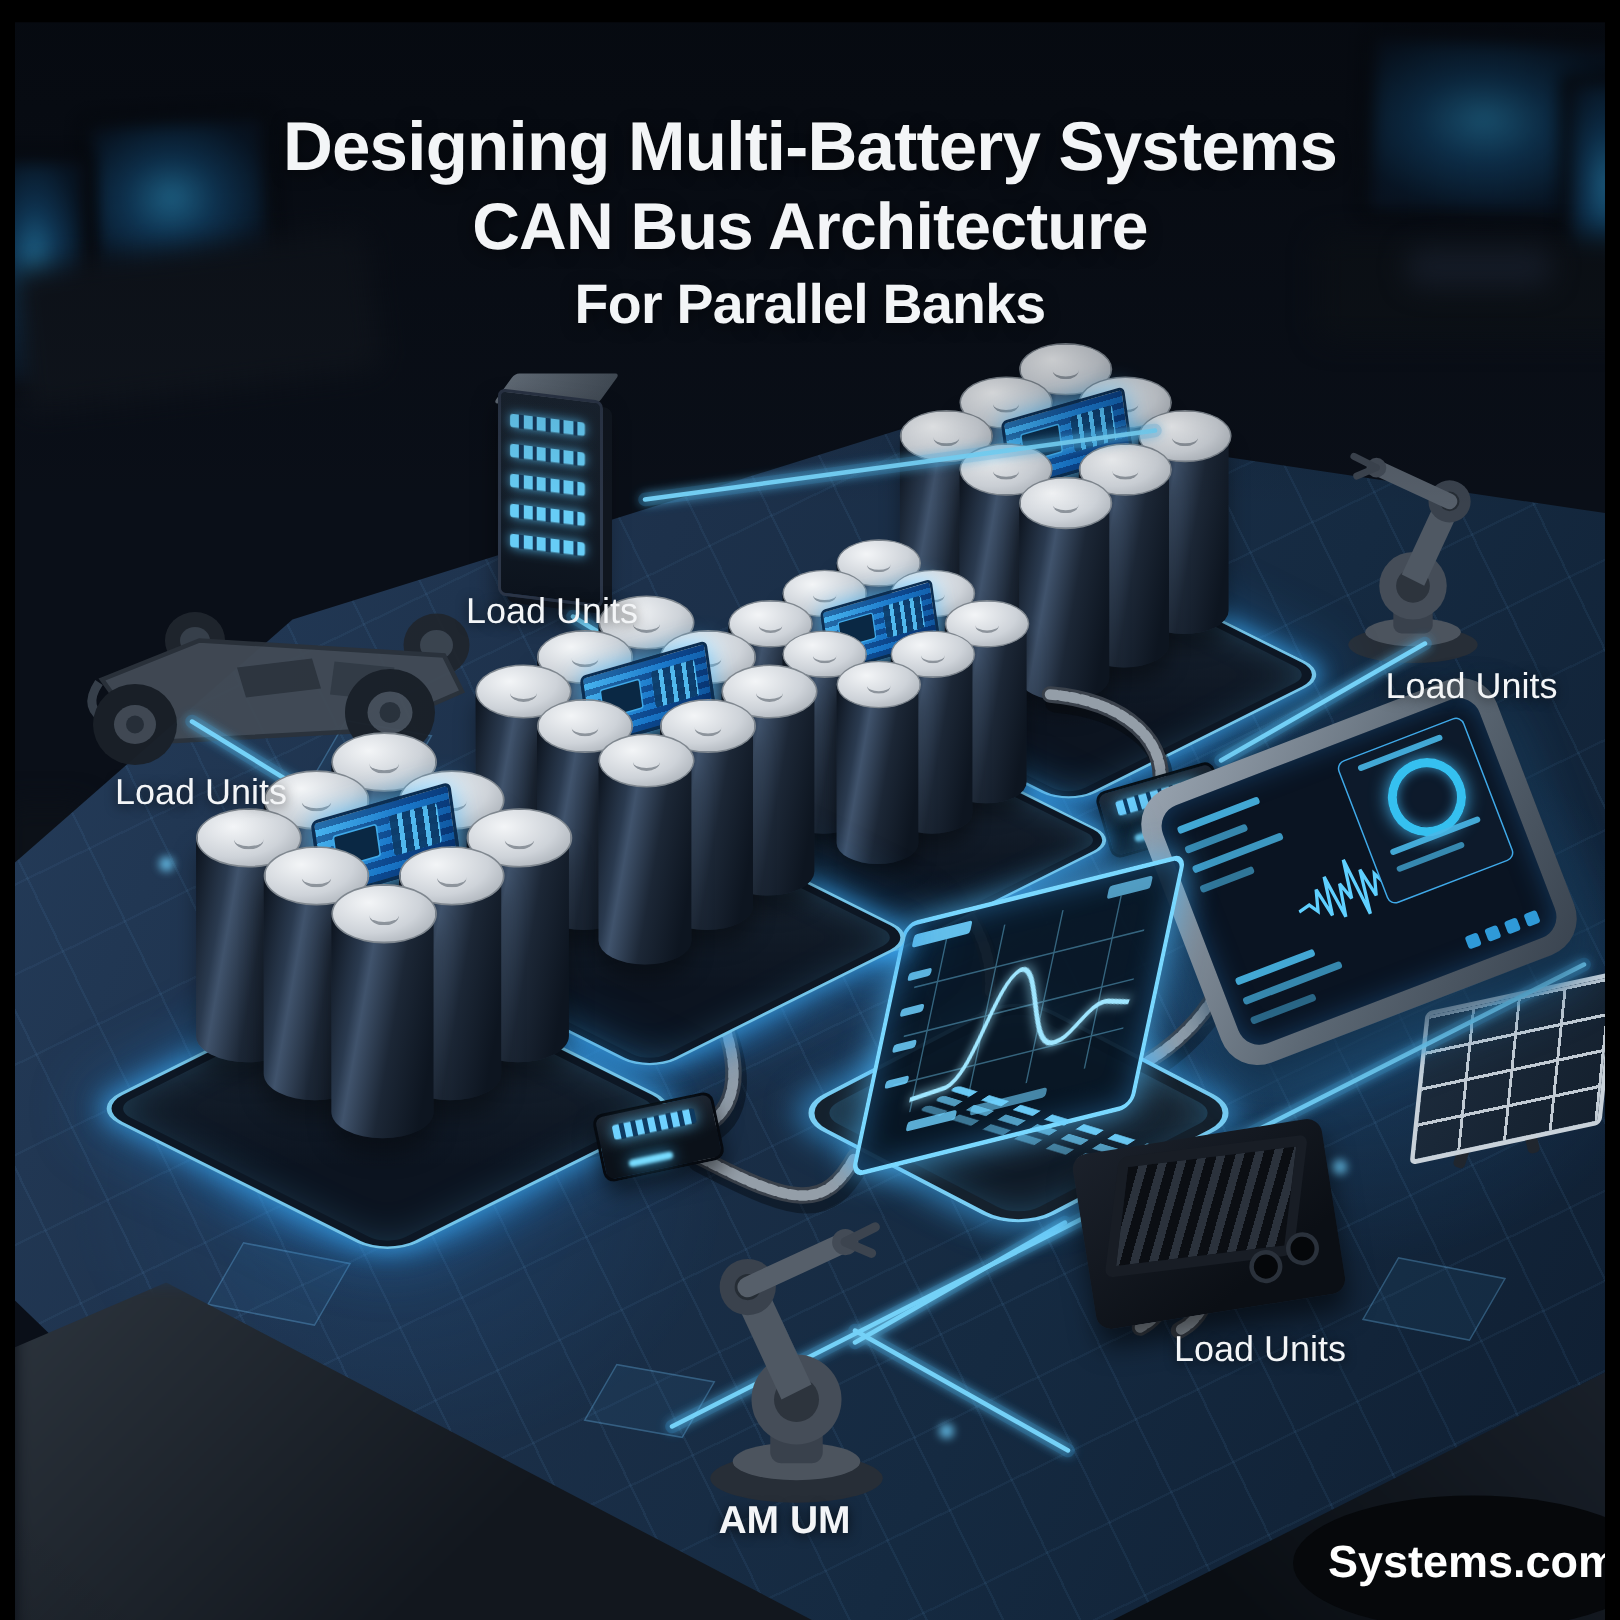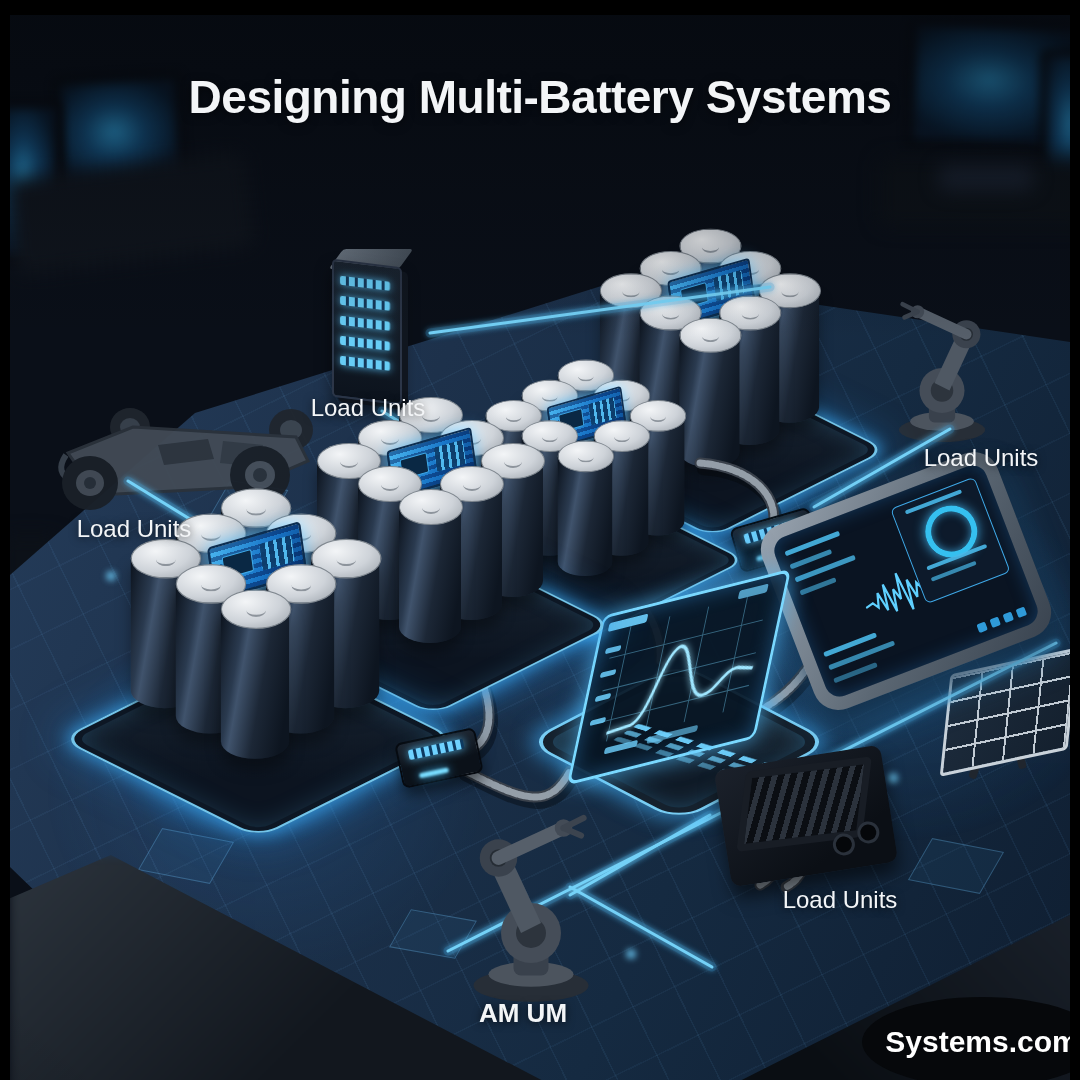--- a/index.html
+++ b/index.html
@@ -597,20 +597,22 @@
   <div class="desk-wedge" style="left:0;top:840px;width:560px;height:240px;
        clip-path:polygon(0 18%,18% 0,100% 100%,0 100%);background:linear-gradient(135deg,#2c343d 0%,#12171e 60%);z-index:30;"></div>
   <div class="desk-wedge" style="left:660px;top:890px;width:420px;height:190px;
        clip-path:polygon(100% 0,100% 100%,10% 100%);background:linear-gradient(225deg,#1a212b 0%,#0a0e13 70%);z-index:30;"></div>
 
   <div class="shade top" style="z-index:35;"></div>
   <div class="shade vig" style="z-index:35;"></div>
 
   <div class="title">
     <div class="l1">Designing Multi-Battery Systems</div>
+    <div class="l2">CAN Bus Architecture</div>
+    <div class="l3">For Parallel Banks</div>
   </div>
   <div class="lbl" style="left:358px;top:379px;">Load Units</div>
   <div class="lbl" style="left:124px;top:500px;">Load Units</div>
   <div class="lbl" style="left:971px;top:429px;">Load Units</div>
   <div class="lbl" style="left:830px;top:871px;">Load Units</div>
   <div class="lbl b" style="left:513px;top:983px;">AM UM</div>
 
   <div class="badge">
     <span>Systems.com</span>
   </div>

